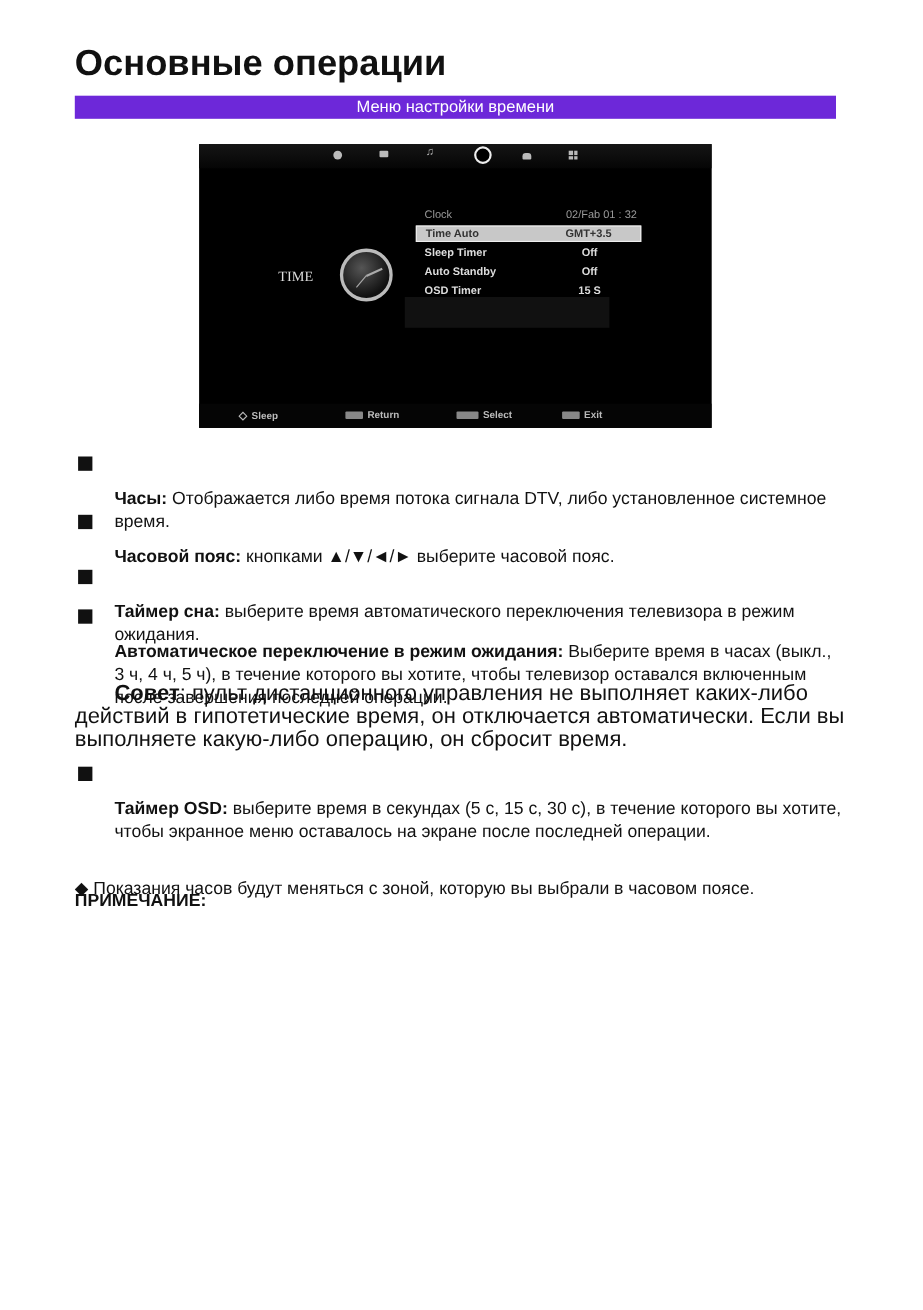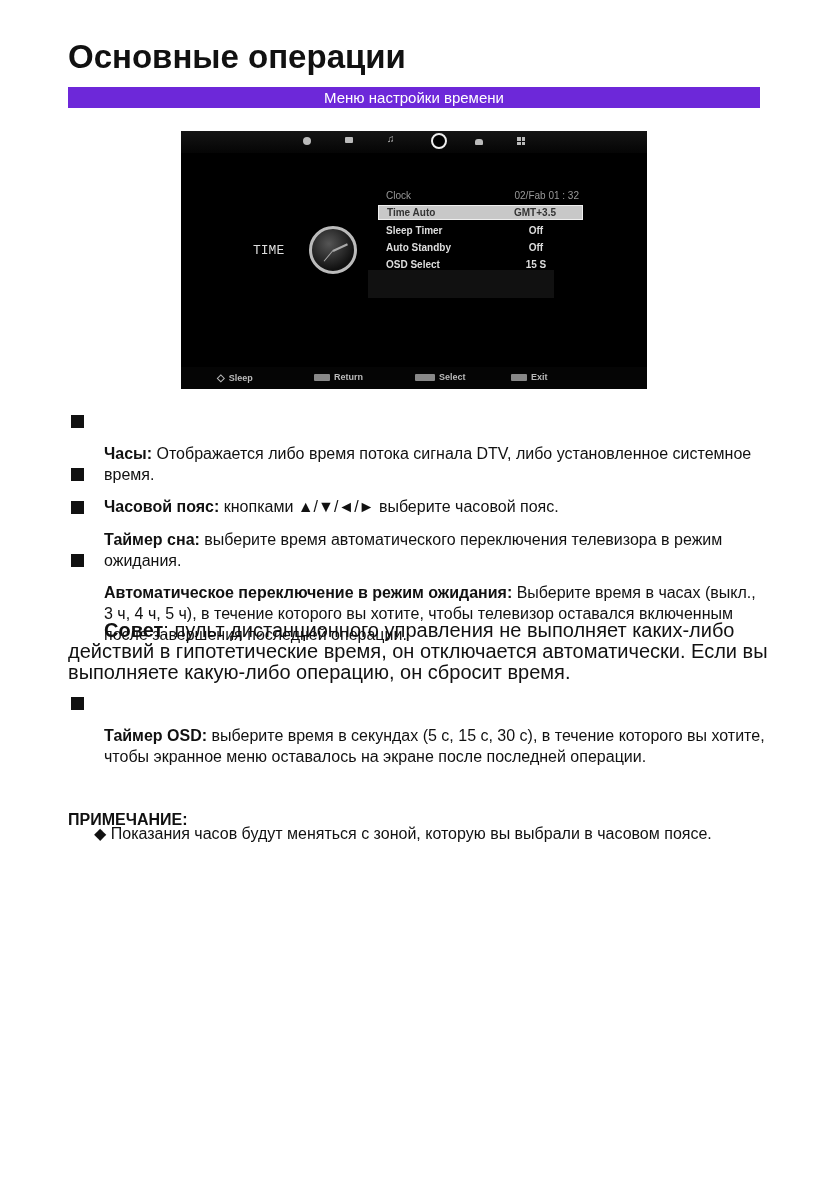--- a/index.html
+++ b/index.html
@@ -11,21 +11,21 @@
   .tv-topbar { position: absolute; left: 0; top: 0; width: 100%; height: 22px; background: linear-gradient(#151515, #050505); }
   .tv-icon { position: absolute; top: 6px; width: 8px; height: 8px; background: #bbb; }
   .tv-icon.gear { border-radius: 50%; }
   .tv-icon.monitor { border-radius: 1px; height: 6px; }
   .tv-icon.note { background: transparent; color: #bbb; font-size: 10px; top: 2px; width: auto; height: auto; }
   .tv-icon.clock { top: 2px; width: 12px; height: 12px; border: 2px solid #eee; border-radius: 50%; background: #000; }
   .tv-icon.lock { border-radius: 3px 3px 1px 1px; height: 6px; top: 8px; }
   .tv-icon.grid { background: transparent; width: 8px; height: 8px; display: grid; grid-template-columns: 1fr 1fr; gap: 1px; }
   .tv-icon.grid span { background: #bbb; }
 
-  .tv-time-label { position: absolute; left: 72px; top: 112px; color: #ddd; font-size: 13px; font-family: Liberation Mono, monospace; }
+  .tv-time-label { position: absolute; left: 72px; top: 112px; color: #ddd; font-size: 13px; font-family: Liberation Serif, serif; }
   .tv-clock { position: absolute; left: 128px; top: 95px; width: 42px; height: 42px; border-radius: 50%; border: 3px solid #bbb; background: radial-gradient(circle at 40% 35%, #555, #111 70%); }
   .tv-clock .hand1 { position: absolute; left: 21px; top: 21px; width: 16px; height: 2px; background: #aaa; transform-origin: 0 50%; transform: rotate(-25deg); }
   .tv-clock .hand2 { position: absolute; left: 21px; top: 21px; width: 14px; height: 1px; background: #aaa; transform-origin: 0 50%; transform: rotate(130deg); }
 
   .tv-menu { position: absolute; left: 197px; top: 56px; width: 205px; }
   .tv-row { position: relative; height: 17px; font-size: 10px; font-weight: bold; color: #ddd; line-height: 17px; }
   .tv-row .lbl { position: absolute; left: 8px; }
   .tv-row .val { position: absolute; right: 2px; width: 90px; text-align: center; }
   .tv-row.dim { color: #999; font-weight: normal; }
   .tv-row.dim .val { width: auto; right: 4px; }
@@ -37,21 +37,21 @@
   .tv-key { display: inline-block; width: 16px; height: 7px; background: #888; border-radius: 1px; }
   .tv-move { font-size: 10px; color: #bbb; }
 
   .list { position: absolute; left: 68px; width: 700px; font-size: 16px; line-height: 21px; }
   .bullet-item { position: absolute; left: 0; width: 700px; }
   .sq { position: absolute; left: 3px; top: 4px; width: 13px; height: 13px; background: #111; }
   .bullet-text { margin-left: 36px; margin-top: 32px; }
   b { font-weight: bold; }
   .tip { position: absolute; left: 68px; top: 620px; width: 700px; font-size: 20px; line-height: 21px; text-indent: 36px; }
   .note-title { position: absolute; left: 68px; top: 771px; font-size: 16px; font-weight: bold; margin-top: 40px; }
-  .note-item { position: absolute; left: 68px; top: 824px; font-size: 16px; width: 720px; margin-left: 26px; }
+  .note-item { position: absolute; left: 68px; top: 798px; font-size: 16px; width: 720px; }
 </style>
 </head>
 <body>
 
 <div class="page-title">Основные операции</div>
 <div class="section-bar">Меню настройки времени</div>
 
 <div class="tv">
   <div class="tv-topbar">
     <div class="tv-icon gear" style="left:122px"></div>
@@ -84,21 +84,21 @@
     </div>
     <div class="tv-row">
       <span class="lbl">Sleep Timer</span>
       <span class="val">Off</span>
     </div>
     <div class="tv-row">
       <span class="lbl">Auto Standby</span>
       <span class="val">Off</span>
     </div>
     <div class="tv-row">
-      <span class="lbl">OSD Select</span>
+      <span class="lbl">OSD Timer</span>
       <span class="val">15 S</span>
     </div>
   </div>
   <div class="tv-menu-filler"></div>
 
   <div class="tv-footer">
     <div class="tv-hint" style="left:36px">
       <span class="tv-move">◇</span>
       <span>Sleep</span>
     </div>
@@ -119,21 +119,21 @@
 
 <div class="list" style="top:411px">
   <div class="bullet-item" style="top:0px">
     <div class="sq"></div>
     <div class="bullet-text"><b>Часы:</b><span> Отображается либо время потока сигнала DTV, либо установленное системное время.</span></div>
   </div>
   <div class="bullet-item" style="top:53px">
     <div class="sq"></div>
     <div class="bullet-text"><b>Часовой пояс:</b><span> кнопками ▲/▼/◄/► выберите часовой пояс.</span></div>
   </div>
-  <div class="bullet-item" style="top:86px">
+  <div class="bullet-item" style="top:103px">
     <div class="sq"></div>
     <div class="bullet-text"><b>Таймер сна:</b><span> выберите время автоматического переключения телевизора в режим ожидания.</span></div>
   </div>
   <div class="bullet-item" style="top:139px">
     <div class="sq"></div>
     <div class="bullet-text"><b>Автоматическое переключение в режим ожидания:</b><span> Выберите время в часах (выкл., 3 ч, 4 ч, 5 ч), в течение которого вы хотите, чтобы телевизор оставался включенным после завершения последней операции.</span></div>
   </div>
   <div class="bullet-item" style="top:282px">
     <div class="sq"></div>
     <div class="bullet-text"><b>Таймер OSD:</b><span> выберите время в секундах (5 с, 15 с, 30 с), в течение которого вы хотите, чтобы экранное меню оставалось на экране после последней операции.</span></div>

